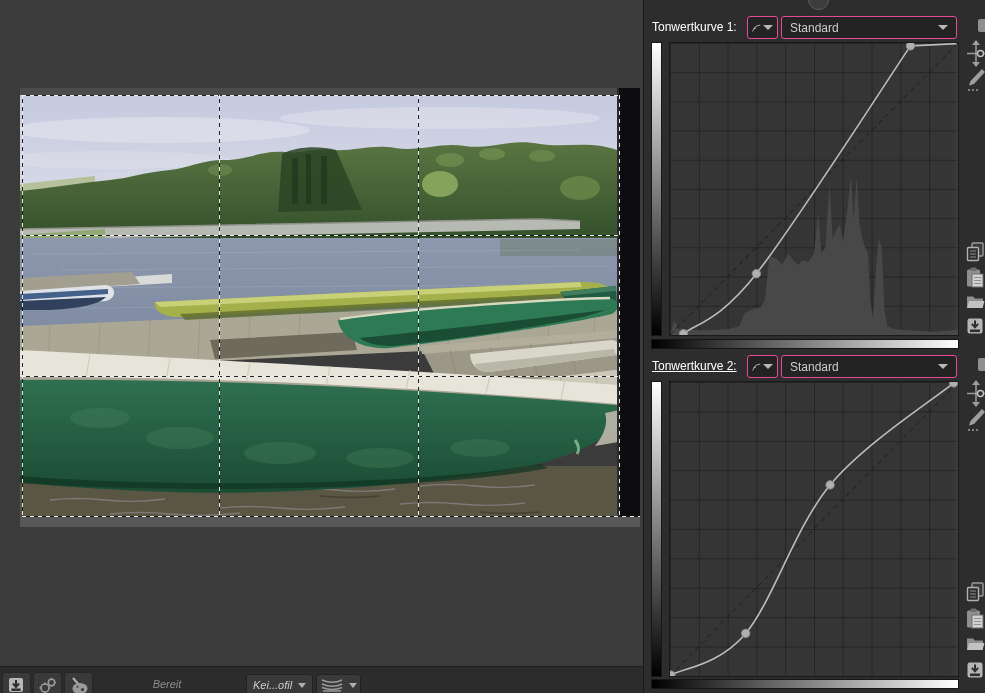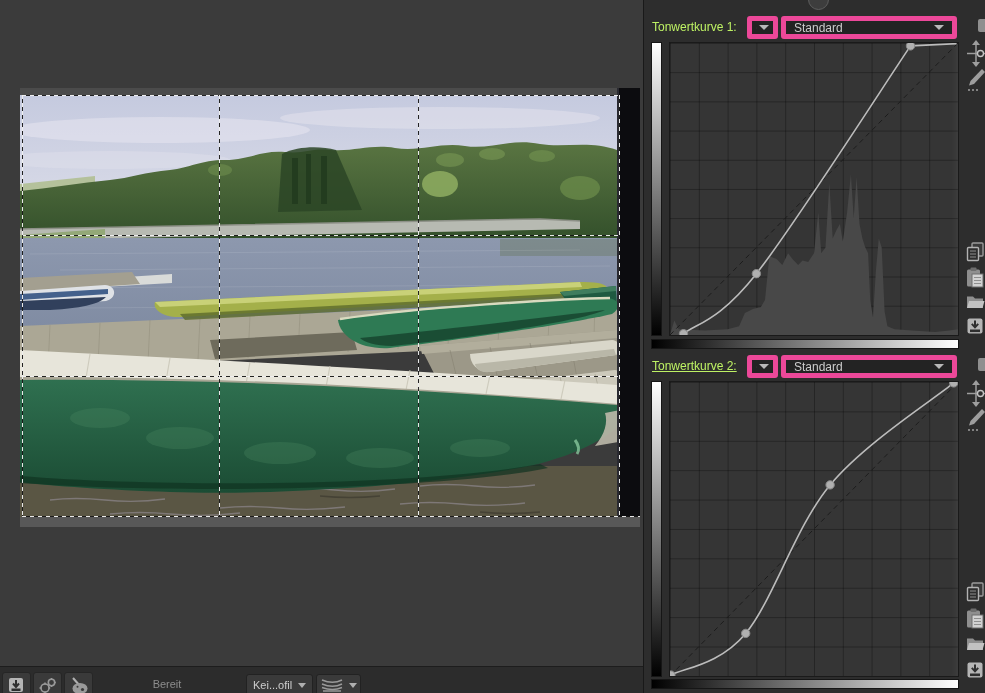--- a/index.html
+++ b/index.html
@@ -8,33 +8,33 @@
   .abs{position:absolute;}
 
   
   #canvas-area{left:0;top:0;width:643px;height:666px;background:#3b3b3b;}
   #photo{left:20px;top:88px;width:620px;height:439px;}
   #photo svg{display:block;}
   .mq-h{position:absolute;height:1px;background:repeating-linear-gradient(90deg,#f0f0f0 0 4px,#181818 4px 8px);opacity:.95;}
   .mq-v{position:absolute;width:1px;background:repeating-linear-gradient(180deg,#f0f0f0 0 4px,#181818 4px 8px);opacity:.95;}
 
   
-  #statusbar{left:0;top:666px;width:643px;height:27px;background:#2c2c2c;border-top:1px solid #1d1d1d;}
+  #statusbar{left:0;top:666px;width:643px;height:27px;background:#2c2c2c;border-top:1px solid #1d1d1d;font-style:italic;}
   .sb-btn{position:absolute;top:5px;width:29px;height:26px;background:#3a3a3a;border:1px solid #262626;border-radius:3px;
           display:flex;align-items:flex-start;justify-content:center;padding-top:3px;box-sizing:border-box;}
   .statustext{position:absolute;top:11px;font-size:11px;color:#8d8d8d;}
   .dd{position:absolute;background:#3a3a3a;border:1px solid #222;border-radius:3px;color:#cdcdcd;
       font-size:11px;display:flex;align-items:center;box-sizing:border-box;}
   .dd .arr{width:0;height:0;border-left:4px solid transparent;border-right:4px solid transparent;border-top:5px solid #b0b0b0;margin-left:6px;}
 
   
   #right-panel{left:643px;top:0;width:342px;height:693px;background:#2d2d2d;border-left:1px solid #191919;box-sizing:border-box;}
   #collapse-handle{left:164px;top:-11px;width:21px;height:21px;border-radius:50%;background:#3d3d3d;border:1px solid #5e5e5e;box-sizing:border-box;}
-  .pnl-label{position:absolute;font-size:12px;color:#bef264;white-space:nowrap;}
-  .pnl-dd{position:absolute;height:23px;background:#232323;border:5px solid #ec4899;border-radius:3px;color:#cdcdcd;
+  .pnl-label{position:absolute;font-size:12px;color:#ffffff;white-space:nowrap;}
+  .pnl-dd{position:absolute;height:23px;background:#232323;border:1px solid #ec4899;border-radius:3px;color:#cdcdcd;
           font-size:12px;display:flex;align-items:center;box-sizing:border-box;}
   .pnl-dd .arr{width:0;height:0;border-left:5px solid transparent;border-right:5px solid transparent;border-top:5px solid #b8b8b8;}
   .vgrad{position:absolute;width:11px;background:linear-gradient(#ffffff,#000000);border:1px solid #161616;box-sizing:border-box;}
   .hgrad{position:absolute;height:10px;background:linear-gradient(90deg,#000000,#ffffff);border:1px solid #161616;box-sizing:border-box;}
   .curve-grid{position:absolute;background-color:#353535;border:1px solid #1a1a1a;box-sizing:border-box;
     background-image:linear-gradient(to right,rgba(0,0,0,.30) 1px,transparent 1px),
                      linear-gradient(to bottom,rgba(0,0,0,.30) 1px,transparent 1px);
     background-size:10% 100%,100% 10%;
     box-shadow:inset -5px 0 6px -3px rgba(255,255,255,.06);}
   .curve-grid svg{position:absolute;left:0;top:0;}

